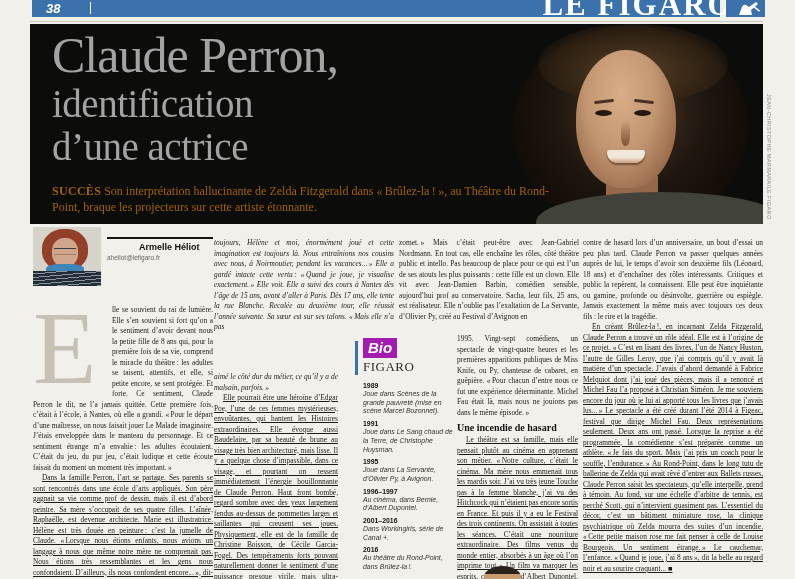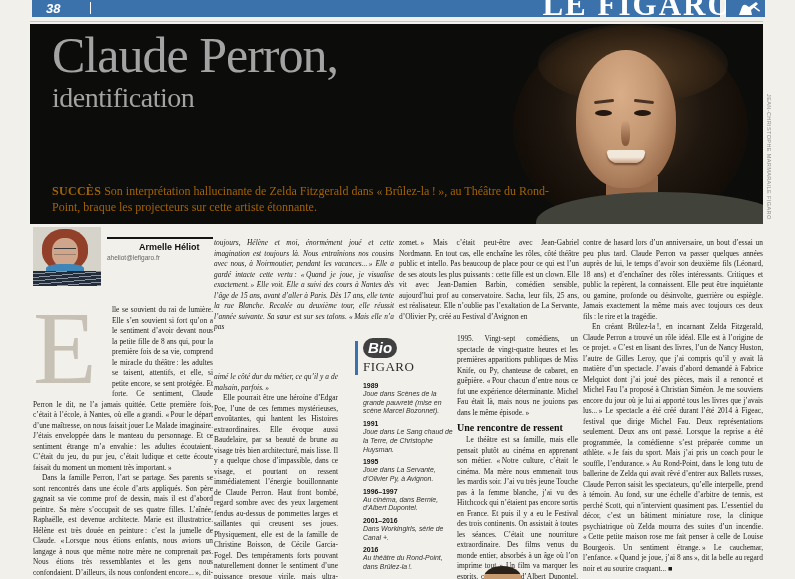--- a/index.html
+++ b/index.html
@@ -13,21 +13,21 @@
   .masthead{position:absolute;left:488px;top:-13px;width:300px;text-align:center;color:#fff;
             font:bold 31px "Liberation Serif",serif;letter-spacing:2px;white-space:nowrap;}
   .mastbox{position:absolute;left:726px;top:0;width:39px;height:17px;background:#3b72ab;}
   .mastbox svg{display:block;margin:1px auto 0;}
   .under-rule{position:absolute;left:30px;top:21px;width:733px;height:1px;background:#c9c6c0;}
 
   
   .banner{position:absolute;left:30px;top:24px;width:733px;height:200px;background:#0c0c0b;overflow:hidden;}
   .headline{position:absolute;left:22px;top:6px;color:#a3a3a3;line-height:1;}
   .hl1{font-size:50px;letter-spacing:-1px;}
-  .hl2,.hl3{font-size:28px;letter-spacing:-0.5px;margin-top:4px;}
+  .hl2,.hl3{font-size:39px;letter-spacing:-0.5px;margin-top:4px;}
   .kicker{position:absolute;left:22px;top:147px;width:500px;color:#a16207;font-size:12px;line-height:16px;}
   .kicker b{letter-spacing:0.3px;}
 
   
   .photo{position:absolute;left:388px;top:0;width:345px;height:200px;overflow:hidden;}
   .hair{position:absolute;left:95px;top:2px;width:235px;height:205px;border-radius:50%;
         background:radial-gradient(ellipse at 50% 42%, #503823 0%, #33231578 45%, #150e08 68%, rgba(10,8,6,0) 78%);}
   .hair2{position:absolute;left:120px;top:0;width:190px;height:80px;border-radius:50%;
         background:radial-gradient(ellipse at 50% 60%, #5a4026 0%, #2c1f12 60%, rgba(0,0,0,0) 80%);}
   .face{position:absolute;left:158px;top:26px;width:100px;height:138px;border-radius:50% 50% 46% 46%;
@@ -55,38 +55,38 @@
   .by-scarf{position:absolute;left:13px;top:37px;width:38px;height:11px;border-radius:40%;background:#3f86b8;}
   .by-torso{position:absolute;left:0;top:44px;width:68px;height:15px;
             background:repeating-linear-gradient(175deg,#232d39 0 2.5px,#8a93a0 2.5px 3.5px);}
   .byline-rule{position:absolute;left:107px;top:237px;width:106px;height:2px;background:#141414;}
   .byname{position:absolute;left:107px;top:242px;font:bold 9px "Liberation Sans",sans-serif;color:#111;margin-left:32px;}
   .bymail{position:absolute;left:107px;top:254px;font:6.5px "Liberation Sans",sans-serif;color:#666;}
 
   
   .col{position:absolute;font-size:7.4px;line-height:10.5px;text-align:justify;color:#1c1c1c;overflow:hidden;}
   .col p{margin:0;}
-  .col p.ind{text-indent:9px;}
+  .col p.ind{text-indent:9px;text-decoration:underline;}
   .quoteish{font-style:italic;}
   .c1{left:33px;top:305px;width:180px;height:274px;}
   .c2a{left:214px;top:238px;width:180px;height:96px;}
   .c2b{left:214px;top:334px;width:124px;height:245px;margin-top:38px;}
   .c3a{left:399px;top:238px;width:180px;height:96px;}
   .c3b{left:457px;top:334px;width:121px;height:245px;}
   .c4{left:583px;top:238px;width:180px;height:341px;}
   .dropcap{float:left;width:74px;height:86px;margin:3px 5px 0 0;font-size:104px;line-height:80px;
            color:#c7c1b5;font-family:"Liberation Serif",serif;}
   .subhead{font:bold 10px "Liberation Serif",serif;color:#111;margin:4px 0 2px !important;text-align:left;}
 
   
   .bio{position:absolute;left:355px;top:338px;width:101px;height:241px;overflow:hidden;}
   .bio-bar{position:absolute;left:0;top:3px;width:3px;height:34px;background:#3b72ab;}
   .bio-title{position:absolute;left:8px;top:0;}
-  .bio-main{display:inline-block;background:#404040;color:#fff;font:bold italic 15px "Liberation Sans",sans-serif;
-            padding:1px 5px 2px;border-radius:10px;}
+  .bio-main{display:inline-block;background:#a21caf;color:#fff;font:bold italic 15px "Liberation Sans",sans-serif;
+            padding:1px 5px 2px;}
   .bio-sub{font:13px "Liberation Serif",serif;color:#2b2b2b;letter-spacing:0.5px;margin-top:1px;}
   .bio-entries{position:absolute;left:8px;top:40px;width:92px;font-family:"Liberation Sans",sans-serif;}
   .bio-year{font-weight:bold;font-size:6.9px;color:#111;margin-top:3px;line-height:9px;}
   .bio-text{font-size:6.9px;line-height:8.7px;color:#333;font-style:italic;}
 
   
   .miniphoto{position:absolute;left:484px;top:566px;width:37px;height:22px;border-radius:50% 50% 0 0;
              background:linear-gradient(180deg,#2a211a 0 8px,#c79a6f 8px);}
 </style>
 </head>
@@ -117,20 +117,21 @@
         <div class="brow r"></div>
         <div class="eye l"></div>
         <div class="eye r"></div>
         <div class="nose"></div>
         <div class="smile"></div>
       </div>
     </div>
     <div class="headline">
       <div class="hl1">Claude Perron,</div>
       <div class="hl2">identification</div>
+      <div class="hl3">d’une actrice</div>
     </div>
     <p class="kicker"><b>SUCCÈS</b> <span>Son interprétation hallucinante de Zelda Fitzgerald dans « Brûlez-la ! », au Théâtre du Rond-Point, braque les projecteurs sur cette artiste étonnante.</span></p>
   </div>
 
   <div class="credit">JEAN-CHRISTOPHE MARMARA/LE FIGARO</div>
 
   <div class="byphoto">
     <div class="by-hair"></div>
     <div class="by-face"></div>
     <div class="by-glasses"></div>
@@ -192,21 +193,21 @@
       <div class="bio-text">Au théâtre du Rond-Point, dans Brûlez-la !.</div>
     </div>
   </div>
   </div>
 
   <div class="col c3a">
     <p>zomet. » Mais c’était peut-être avec Jean-Gabriel Nordmann. En tout cas, elle enchaîne les rôles, côté théâtre public et intello. Pas beaucoup de place pour ce qui est l’un de ses atouts les plus puissants : cette fille est un clown. Elle vit avec Jean-Damien Barbin, comédien sensible, aujourd’hui prof au conservatoire. Sacha, leur fils, 25 ans, est réalisateur. Elle n’oublie pas l’exaltation de La Servante, d’Olivier Py, créé au Festival d’Avignon en</p>
   </div>
   <div class="col c3b">
     <p>1995. Vingt-sept comédiens, un spectacle de vingt-quatre heures et les premières apparitions publiques de Miss Knife, ou Py, chanteuse de cabaret, en guêpière. « Pour chacun d’entre nous ce fut une expérience déterminante. Michel Fau était là, mais nous ne jouions pas dans le même épisode. »</p>
-    <p class="subhead">Une rencontre de ressent</p>
+    <p class="subhead">Une incendie de hasard</p>
     <p class="ind">Le théâtre est sa famille, mais elle pensait plutôt au cinéma en apprenant son métier. « Notre culture, c’était le cinéma. Ma mère nous emmenait tous les mardis soir. J’ai vu très jeune Touche pas à la femme blanche, j’ai vu des Hitchcock qui n’étaient pas encore sortis en France. Et puis il y a eu le Festival des trois continents. On assistait à toutes les séances. C’était une nourriture extraordinaire. Des films venus du monde entier, absorbés à un âge où l’on imprime tout. » Un film va marquer les esprits, c’est Bernie d’Albert Dupontel, en 1996. Pas de secret. Une ren-</p>
   </div>
 
   <div class="col c4">
     <p>contre de hasard lors d’un anniversaire, un bout d’essai un peu plus tard. Claude Perron va passer quelques années auprès de lui, le temps d’avoir son deuxième fils (Léonard, 18 ans) et d’enchaîner des rôles intéressants. Critiques et public la repèrent, la connaissent. Elle peut être inquiétante ou gamine, profonde ou désinvolte, guerrière ou espiègle. Jamais exactement la même mais avec toujours ces deux fils : le rire et la tragédie.</p>
     <p class="ind">En créant Brûlez-la !, en incarnant Zelda Fitzgerald, Claude Perron a trouvé un rôle idéal. Elle est à l’origine de ce projet. « C’est en lisant des livres, l’un de Nancy Huston, l’autre de Gilles Leroy, que j’ai compris qu’il y avait là matière d’un spectacle. J’avais d’abord demandé à Fabrice Melquiot dont j’ai joué des pièces, mais il a renoncé et Michel Fau l’a proposé à Christian Siméon. Je me souviens encore du jour où je lui ai apporté tous les livres que j’avais lus... » Le spectacle a été créé durant l’été 2014 à Figeac, festival que dirige Michel Fau. Deux représentations seulement. Deux ans ont passé. Lorsque la reprise a été programmée, la comédienne s’est préparée comme un athlète. « Je fais du sport. Mais j’ai pris un coach pour le souffle, l’endurance. » Au Rond-Point, dans le long tutu de ballerine de Zelda qui avait rêvé d’entrer aux Ballets russes, Claude Perron saisit les spectateurs, qu’elle interpelle, prend à témoin. Au fond, sur une échelle d’arbitre de tennis, est perché Scott, qui n’intervient quasiment pas. L’essentiel du décor, c’est un bâtiment miniature rose, la clinique psychiatrique où Zelda mourra des suites d’un incendie. « Cette petite maison rose me fait penser à celle de Louise Bourgeois. Un sentiment étrange. » Le cauchemar, l’enfance. « Quand je joue, j’ai 8 ans », dit la belle au regard noir et au sourire craquant...&nbsp;■</p>
   </div>
 
   <div class="miniphoto"></div>
 

